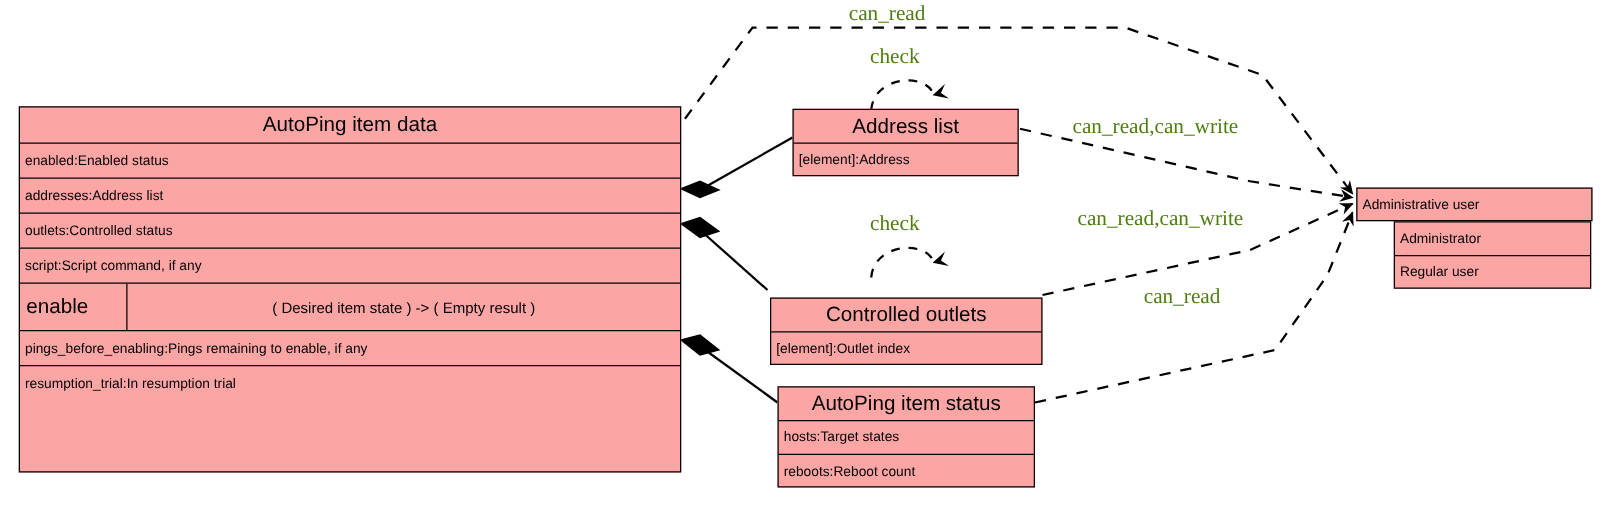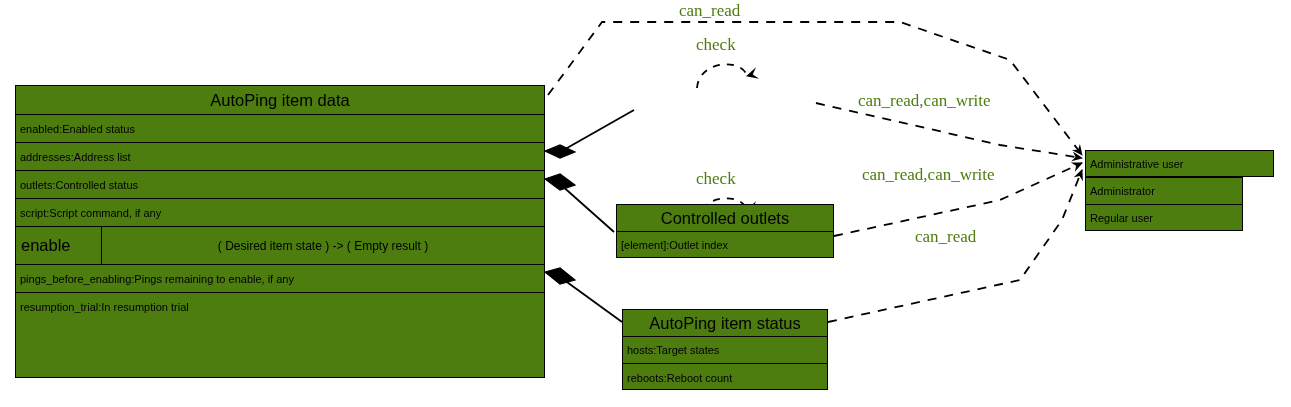--- a/index.html
+++ b/index.html
@@ -19,21 +19,21 @@
     position: absolute;
     left: 0;
     top: 0;
     width: 1291px;
     height: 407px;
   }
   .uml-box {
     position: absolute;
     box-sizing: border-box;
     border: 1.6px solid #000000;
-    background: #4d7c0f;
+    background: #fca5a5;
     font-family: "Liberation Sans", sans-serif;
     color: #000000;
   }
   .uml-row {
     box-sizing: border-box;
     border-bottom: 1.6px solid #000000;
     display: flex;
     align-items: center;
     white-space: nowrap;
     overflow: hidden;
@@ -128,36 +128,40 @@
     <div class="uml-row uml-attr" style="height:28px;">outlets:Controlled status</div>
     <div class="uml-row uml-attr" style="height:28px;">script:Script command, if any</div>
     <div class="method-row" style="height:38px;text-align:right;">
       <div class="method-name">enable</div>
       <div class="method-sig">(  Desired item state )   -&gt; (  Empty result )</div>
     </div>
     <div class="uml-row uml-attr" style="height:28px;">pings_before_enabling:Pings remaining to enable, if any</div>
     <div class="uml-row uml-attr" style="height:28px;">resumption_trial:In resumption trial</div>
   </div>
 
+  <div class="uml-box" style="left:634px; top:87px; width:181px; height:54px;">
+    <div class="uml-row uml-title" style="height:27px;">Address list</div>
+    <div class="uml-row uml-attr" style="height:25px;">[element]:Address</div>
+  </div>
 
-  <div class="uml-box" style="left:616px; top:204px; width:218px; height:54px;">
+  <div class="uml-box" style="left:616px; top:238px; width:218px; height:54px;">
     <div class="uml-row uml-title" style="height:27px;">Controlled outlets</div>
     <div class="uml-row uml-attr" style="height:25px;">[element]:Outlet index</div>
   </div>
 
   <div class="uml-box" style="left:622px; top:309px; width:206px; height:81px;">
     <div class="uml-row uml-title" style="height:27px;">AutoPing item status</div>
     <div class="uml-row uml-attr" style="height:27px;">hosts:Target states</div>
     <div class="uml-row uml-attr" style="height:27px;">reboots:Reboot count</div>
   </div>
 
   <div class="uml-box" style="left:1085px; top:150px; width:189px; height:27px;">
     <div class="uml-row uml-attr" style="height:100%;">Administrative user</div>
   </div>
-  <div class="uml-box" style="left:1085px; top:177px; width:158px; height:54px;">
+  <div class="uml-box" style="left:1115px; top:177px; width:158px; height:54px;">
     <div class="uml-row uml-attr" style="height:27px;">Administrator</div>
     <div class="uml-row uml-attr" style="height:26px;">Regular user</div>
   </div>
 
   <div class="edge-label" style="left:679px; top:2px;">can_read</div>
 
   <div class="edge-label" style="left:696px; top:36px;">check</div>
 
   <div class="edge-label" style="left:696px; top:170px;">check</div>
 

